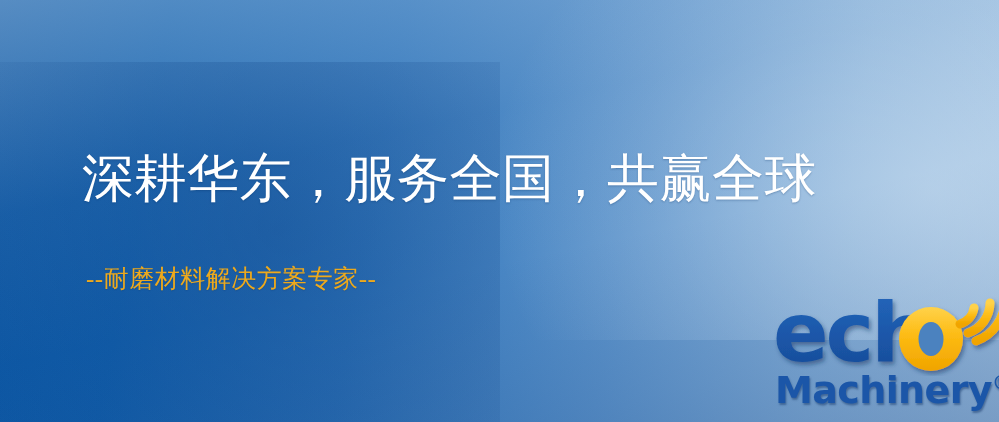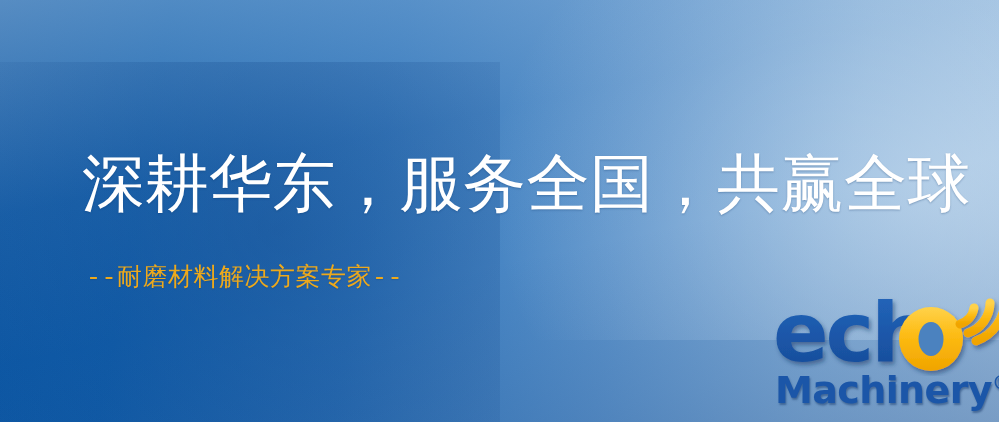--- a/index.html
+++ b/index.html
@@ -41,33 +41,33 @@
     height: 560px;
     background: radial-gradient(ellipse at 65% 30%, rgba(8,58,126,0.34) 0%, rgba(8,58,126,0.12) 48%, rgba(8,58,126,0) 74%);
   }
 
   
   .headline {
     position: absolute;
     left: 82px;
     top: 151px;
     font-family: "DejaVu Serif", "Liberation Serif", serif;
-    font-size: 63px;
+    font-size: 52px;
     line-height: 1.06;
     letter-spacing: 0.5px;
     color: #ffffff;
     white-space: nowrap;
     text-shadow: 0 1px 2px rgba(10,50,100,0.30);
   }
   
   .subtitle {
     position: absolute;
     left: 86px;
     top: 265px;
-    font-family: Liberation Mono, monospace;
+    font-family: Liberation Serif, serif;
     font-size: 25px;
     line-height: 1.1;
     letter-spacing: 0.5px;
     color: #eda91c;
     white-space: nowrap;
     text-shadow: 0 1px 1px rgba(20,60,110,0.25);
   }
 
   
   .logo {

